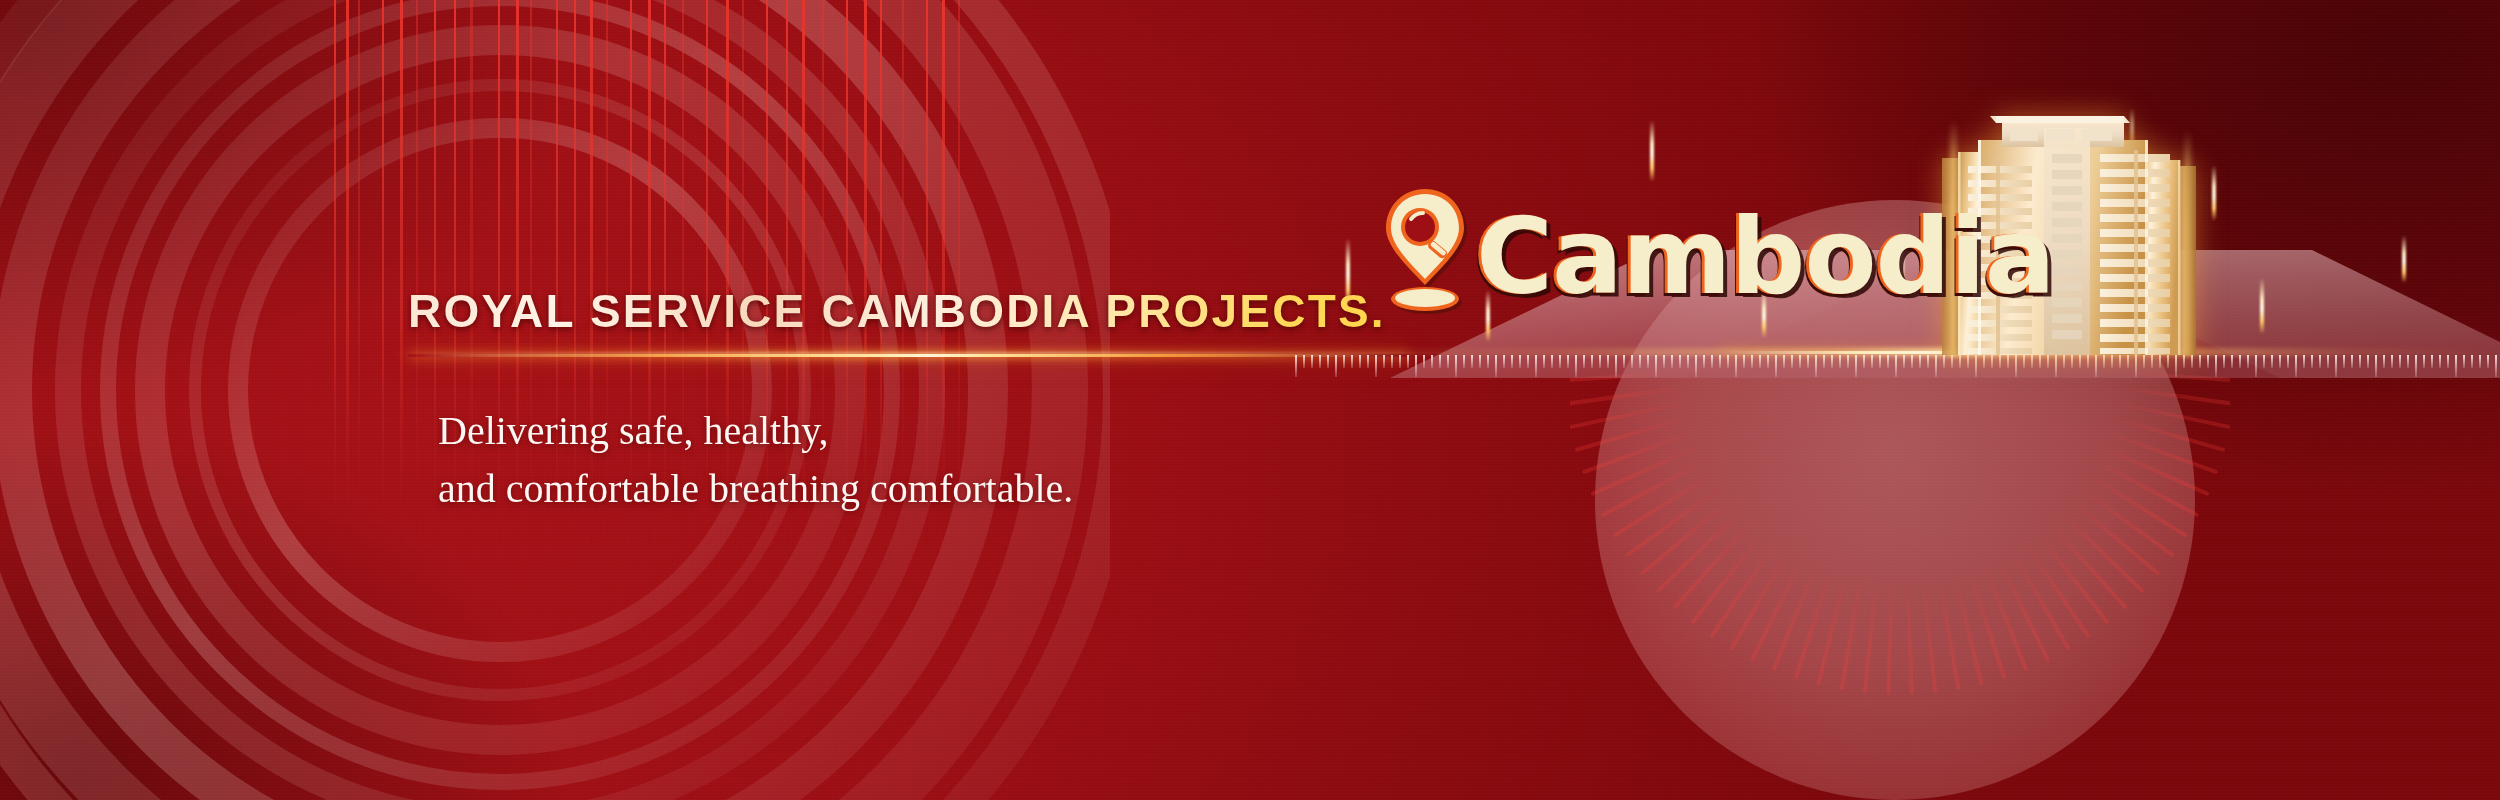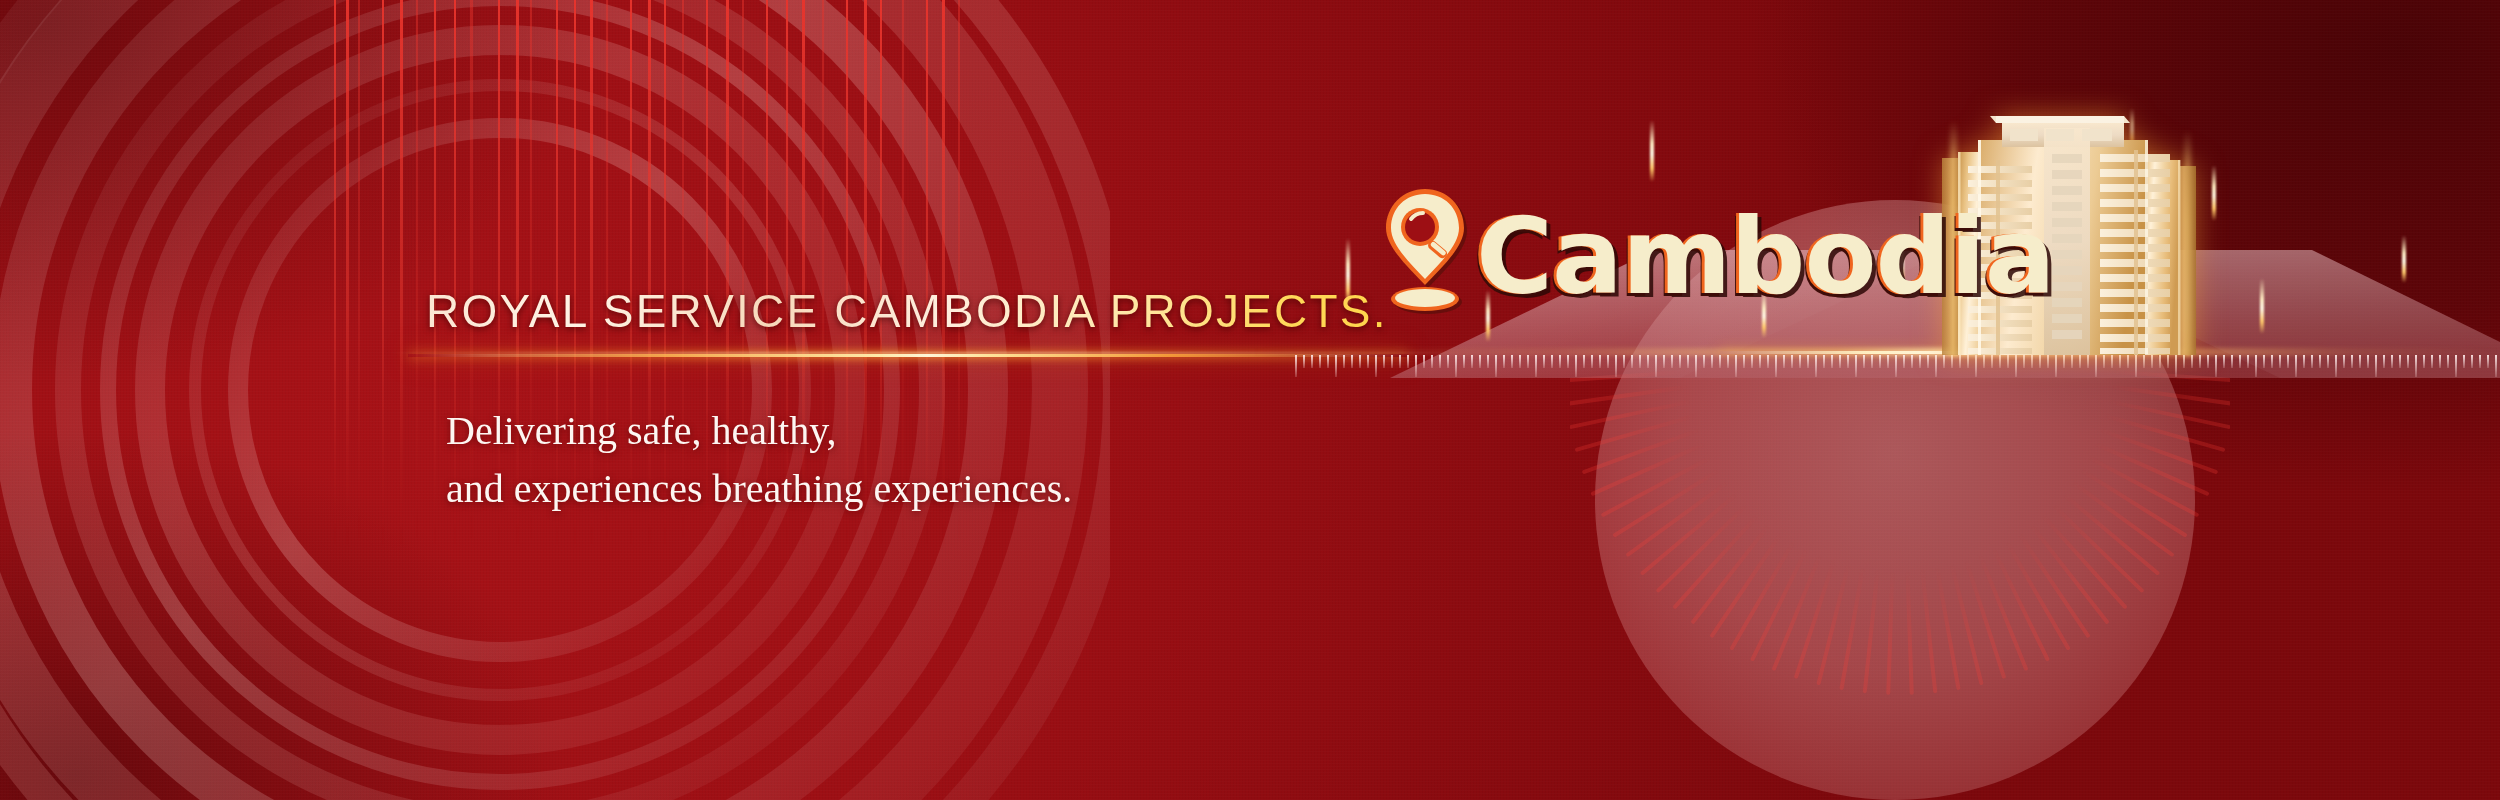--- a/index.html
+++ b/index.html
@@ -56,30 +56,29 @@
     background:linear-gradient(to bottom, rgba(232,52,44,.95), rgba(232,60,50,.42) 65%, rgba(232,60,50,0));
   }
   .pinstripes i.w3{ width:3px; }
   .pinstripes i.dim{ opacity:.5; }
 
   
   .title-block{ position:absolute; left:408px; top:288px; width:1100px; }
 
   .headline{
     font-size:46px;
-    font-weight:normal;
+    font-weight:bold;
     letter-spacing:2.2px;
     line-height:1;
     white-space:nowrap;
     background:linear-gradient(100deg,#fbe6d2 0%, #fff4e6 14%, #f7d9bb 32%, #ffeede 48%, #ffe9b4 62%, #ffd858 80%, #ffd23a 100%);
     -webkit-background-clip:text; background-clip:text;
     color:transparent;
     -webkit-text-fill-color:transparent;
     filter:drop-shadow(0 2px 3px rgba(60,0,0,.7));
-    margin-left:18px;
   }
 
   
   .divider{
     position:relative;
     margin-top:16px;
     width:1000px; height:10px;
   }
   .divider .core{
     position:absolute; left:0; right:0; top:4px; height:2.5px;
@@ -108,21 +107,21 @@
 
   .subtitle{
     margin-top:42px;
     font-family:"Liberation Serif", serif;
     color:#fdf6f2;
     font-size:40px;
     line-height:1.46;
     padding-left:30px;
     text-shadow:0 2px 6px rgba(70,0,0,.55);
   }
-  .subtitle .line{ white-space:nowrap; display:block;margin-left:8px; }
+  .subtitle .line{ white-space:nowrap; display:block; }
 
   
   .scene{ position:absolute; left:1250px; top:0; width:1250px; height:800px; }
 
   
   .glow-circle{
     position:absolute; left:345px; top:200px;
     width:600px; height:600px; border-radius:50%;
     background:radial-gradient(circle at 50% 42%, rgba(255,228,228,.36) 0%, rgba(255,215,215,.30) 48%, rgba(255,205,205,.22) 74%, rgba(255,200,200,.12) 92%, rgba(255,200,200,0) 100%);
   }
@@ -286,21 +285,21 @@
     <div class="headline">ROYAL SERVICE CAMBODIA PROJECTS.</div>
 
     <div class="divider">
       <div class="halo"></div>
       <div class="wisp"></div>
       <div class="core"></div>
     </div>
 
     <div class="subtitle">
       <span class="line">Delivering safe, healthy,</span>
-      <span class="line">and experiences breathing experiences.</span>
+      <span class="line">and comfortable breathing comfortable.</span>
     </div>
   </div>
 
   <div class="scene">
 
     <div class="glow-circle"></div>
 
     <div class="sunburst">
       <svg viewBox="0 0 660 660" xmlns="http://www.w3.org/2000/svg">
         <defs>

